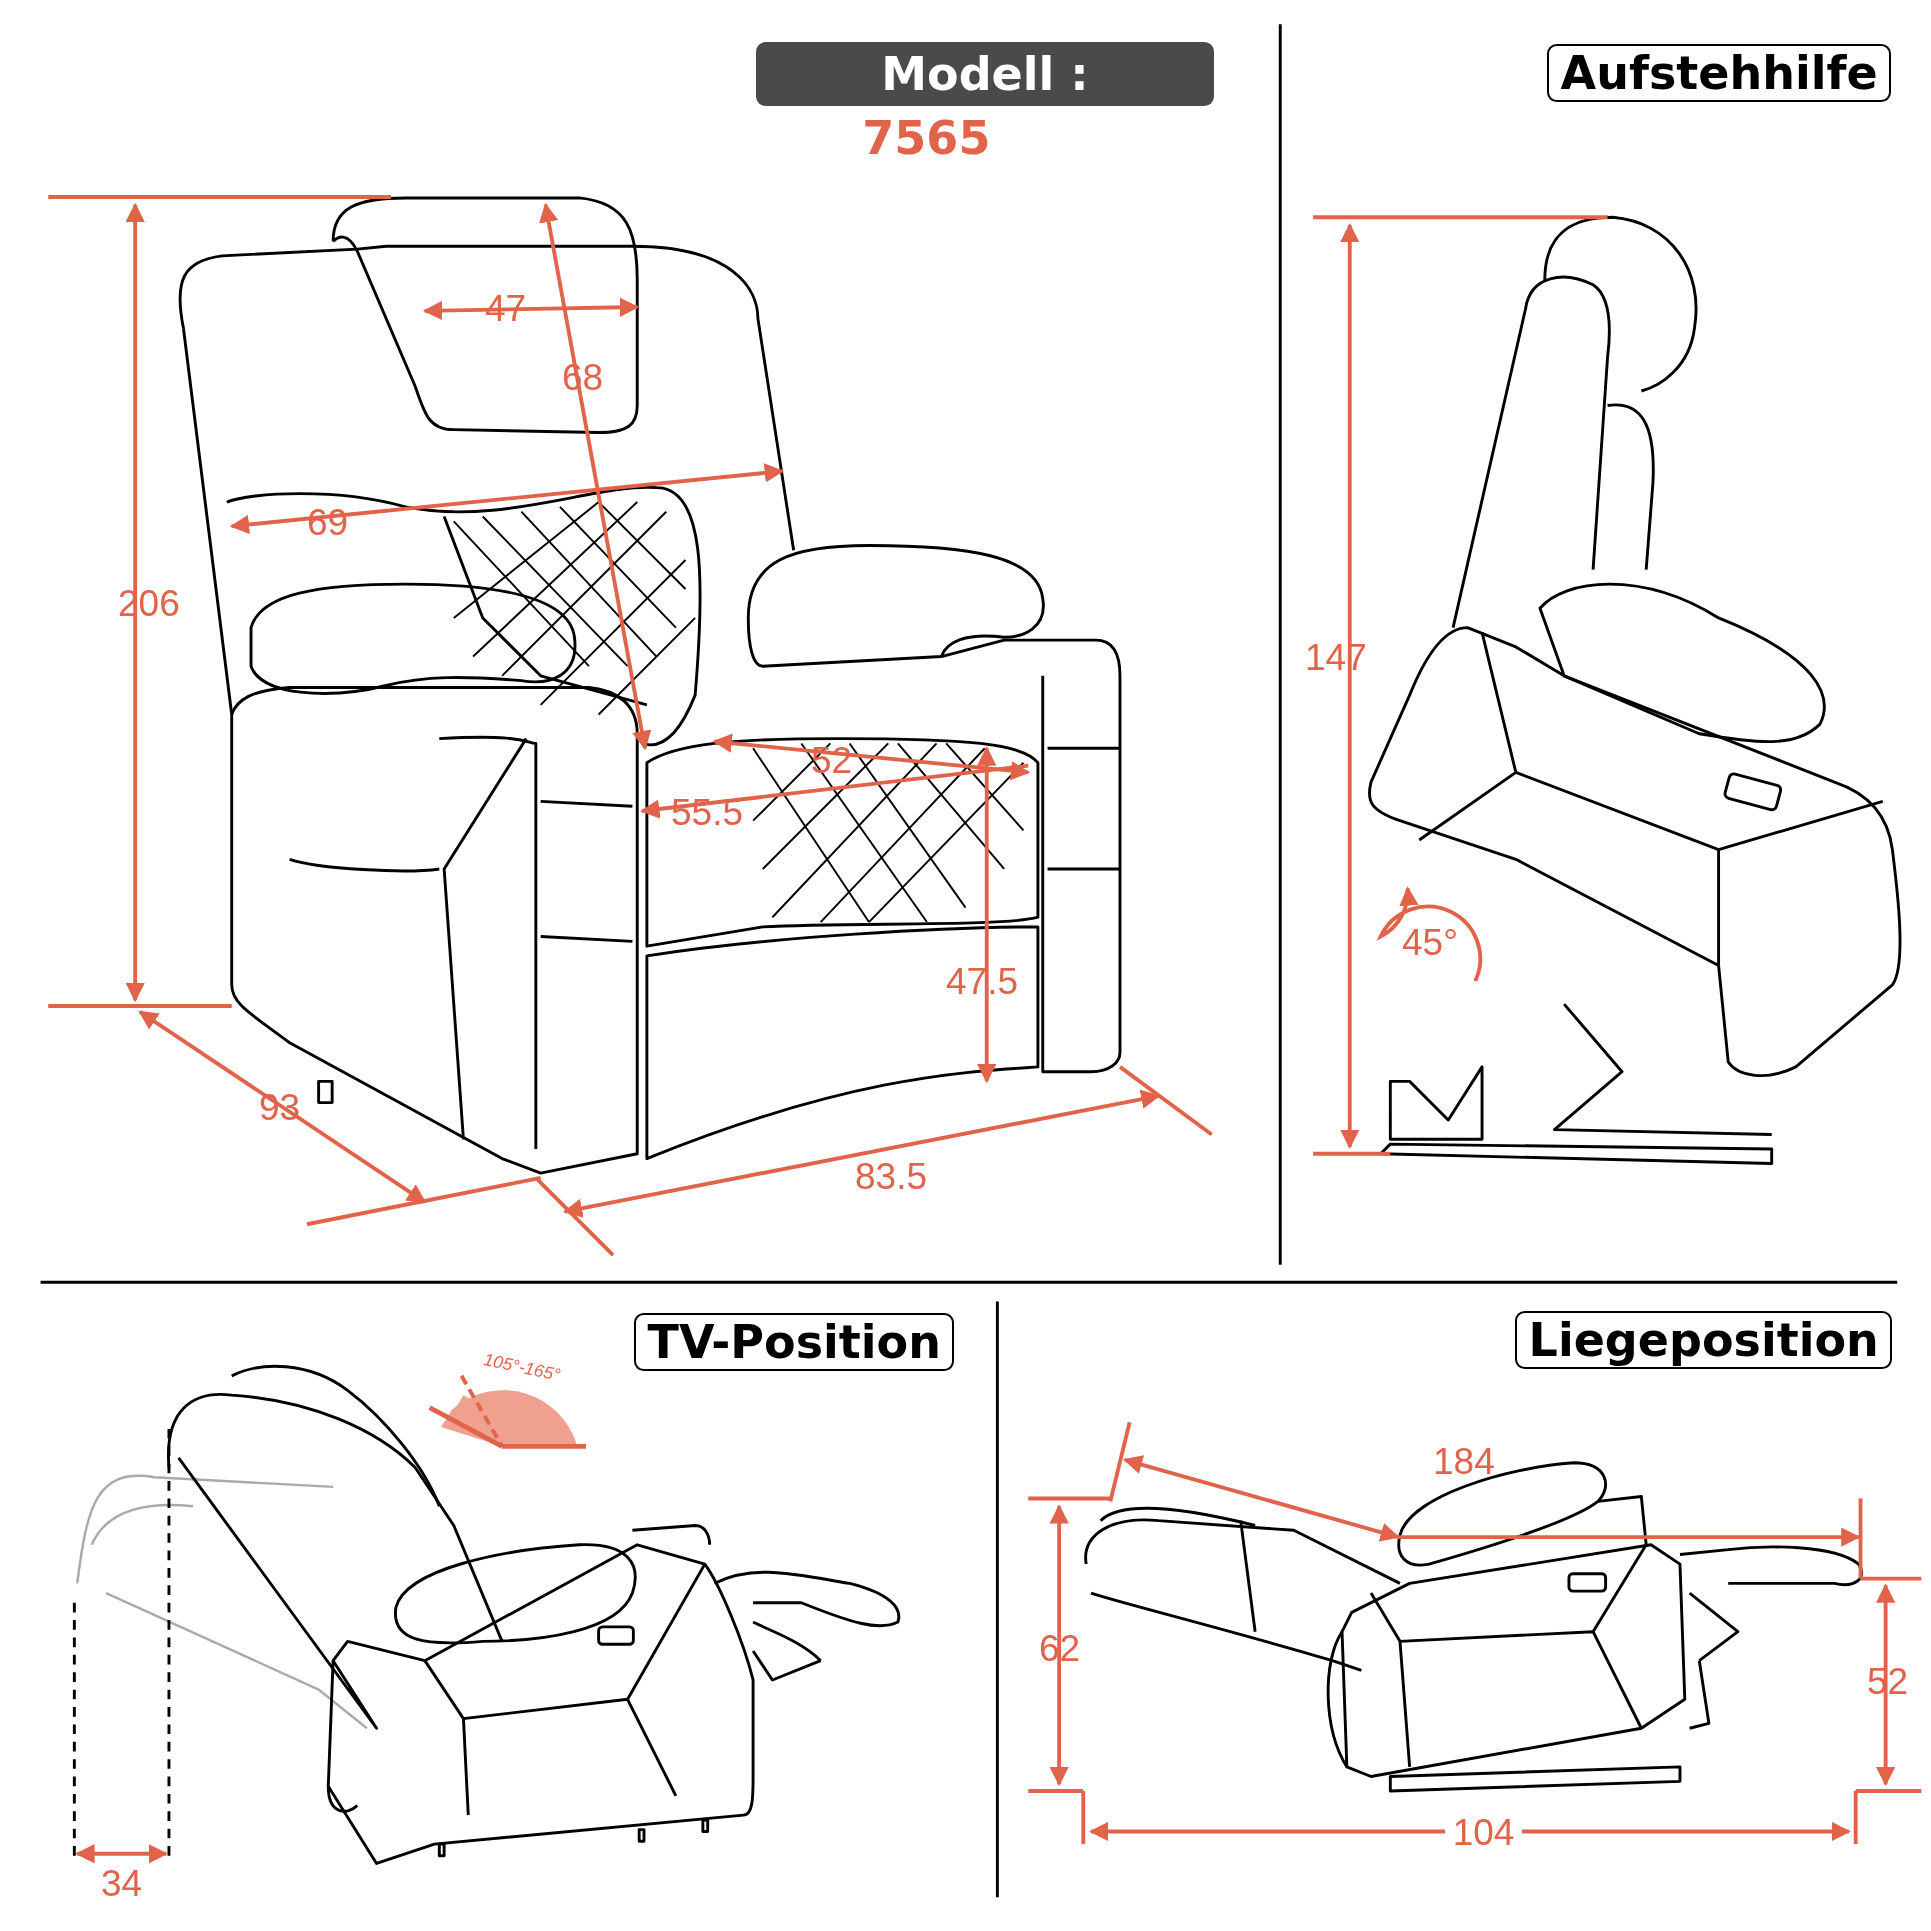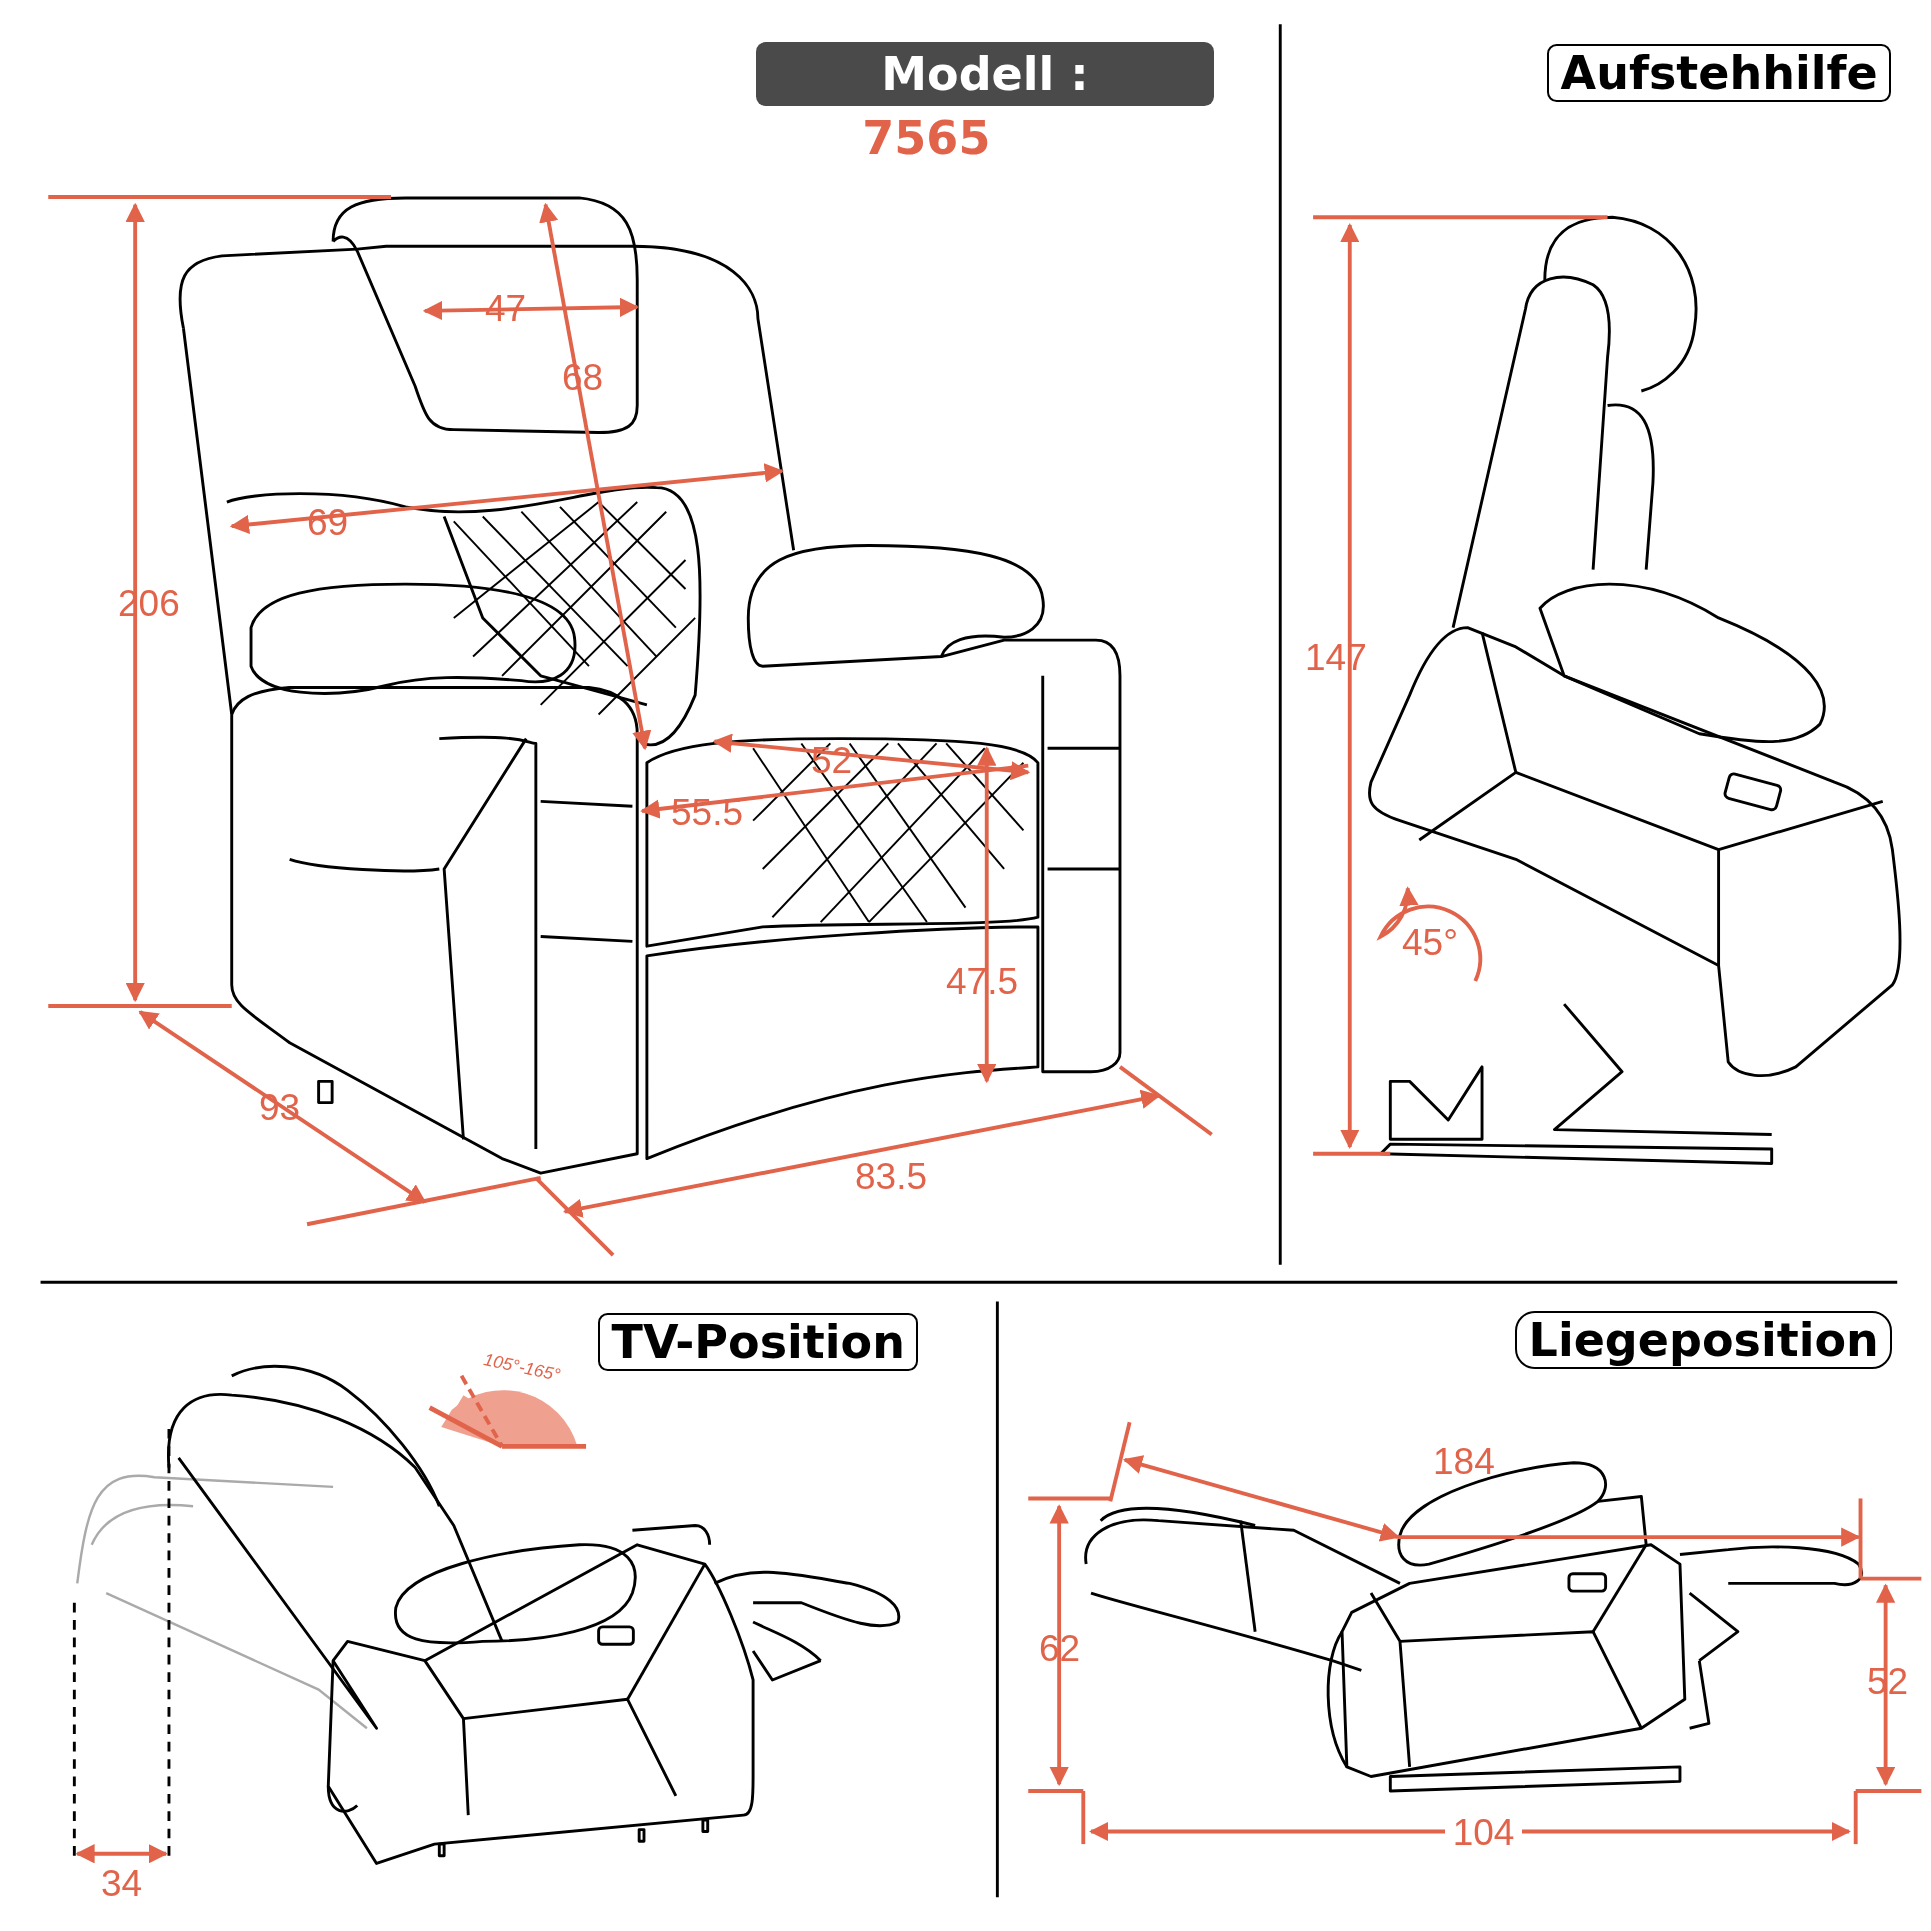--- a/index.html
+++ b/index.html
@@ -191,22 +191,22 @@
     <line x1="1922" y1="1855" x2="1990" y2="1855"></line>
     <line x1="1927" y1="1635" x2="1990" y2="1635"></line>
     <line x1="1953" y1="1642" x2="1953" y2="1848" marker-start="url(#ar)" marker-end="url(#ar)"></line>
   </g>
 </svg>
 
 <div class="title-dark">
   <span>Modell : </span><span class="accent">7565</span><span>(cm)</span>
 </div>
 <div class="box-title" style="left:1547px;top:44px;">Aufstehhilfe</div>
-<div class="box-title" style="left:598px;top:1313px;">TV-Position</div>
-<div class="box-title" style="left:1515px;top:1311px;border-radius:20px;">Liegeposition</div>
+<div class="box-title" style="left:634px;top:1313px;">TV-Position</div>
+<div class="box-title" style="left:1515px;top:1311px;">Liegeposition</div>
 
 <div class="lbl" style="left:118px;top:583px;">206</div>
 <div class="lbl" style="left:485px;top:288px;">47</div>
 <div class="lbl" style="left:562px;top:357px;">68</div>
 <div class="lbl" style="left:307px;top:502px;">69</div>
 <div class="lbl" style="left:811px;top:740px;">52</div>
 <div class="lbl" style="left:671px;top:792px;">55.5</div>
 <div class="lbl" style="left:946px;top:961px;">47.5</div>
 <div class="lbl" style="left:259px;top:1087px;">93</div>
 <div class="lbl" style="left:855px;top:1156px;">83.5</div>

